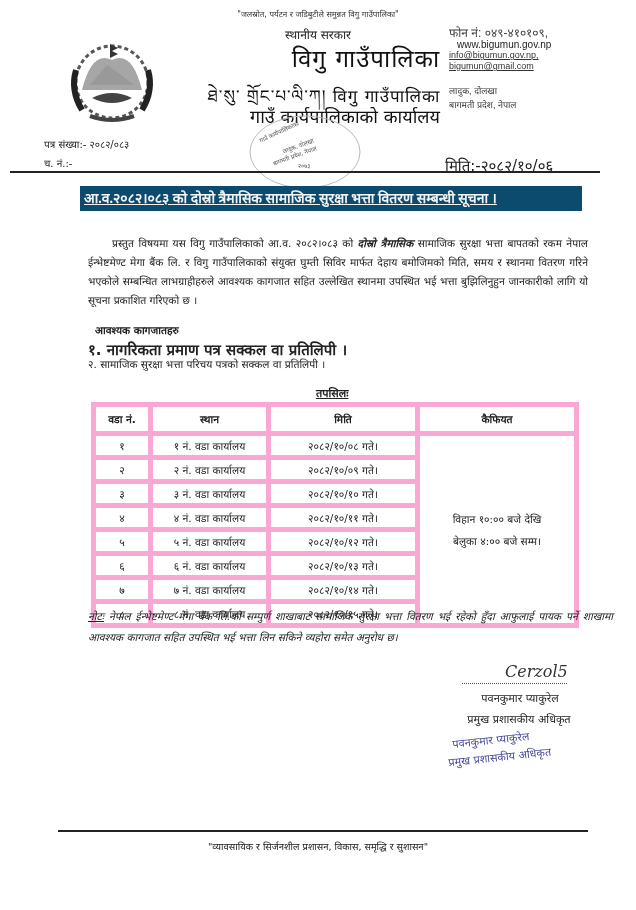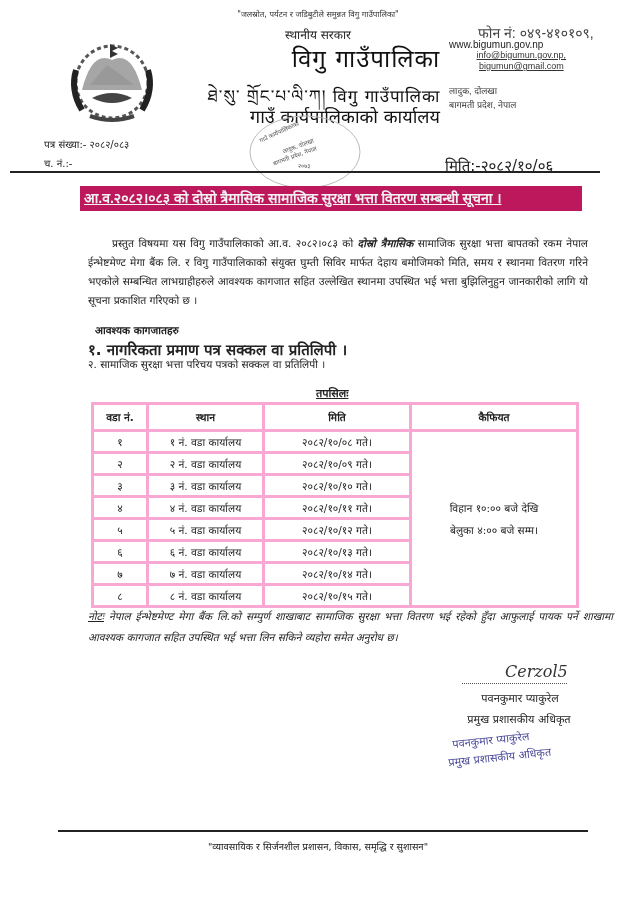--- a/index.html
+++ b/index.html
@@ -8,39 +8,39 @@
     font-family:"DejaVu Sans", sans-serif; color:#1a1a1a;
   }
   .abs { position:absolute; }
   .motto-top { left:0; width:636px; top:8px; text-align:center; font-size:8px; color:#333; }
   .gov-label { left:0; width:636px; top:26px; text-align:center; font-size:12px; color:#222; }
   .muni-name { left:0; width:636px; top:41px; text-align:center; font-size:24px; font-family:"DejaVu Serif", serif; color:#111; letter-spacing:1px;margin-left:48px; }
   .tib-line { left:174px; width:300px; top:77px; text-align:center; font-size:17px; font-family:"DejaVu Serif", serif; color:#111; letter-spacing:1px; }
   .office-name { left:230px; width:230px; top:104px; text-align:center; font-size:18px; font-family:"DejaVu Serif", serif; color:#111; }
   .emblem { left:62px; top:30px; width:100px; height:100px; }
   .contact { left:449px; top:28px; font-family:"Liberation Sans", sans-serif; line-height:11px; }
-  .contact .phone { font-size:14px; color:#444;margin-left:29px; }
-  .contact .web { font-size:10px; color:#222; }
-  .contact .mail { font-size:9px; color:#333; text-decoration:underline;text-align:center; }
+  .contact .phone { font-size:12px; color:#444; }
+  .contact .web { font-size:10px; color:#222;margin-left:8px; }
+  .contact .mail { font-size:9px; color:#333; text-decoration:underline; }
   .contact .addr { font-size:9px; color:#333; margin-top:12px; line-height:14px; }
   .ref-no { left:44px; top:137px; font-size:10px; color:#222; }
   .cha-no { left:44px; top:156px; font-size:10px; color:#222; }
   .date-hdr { left:445px; top:155px; font-size:15px; color:#222; }
   .hr-top { left:10px; top:171px; width:590px; height:2px; background:#222; }
   .stamp { left:245px; top:112px; width:120px; height:80px; }
-  .title-bar { left:80px; top:186px; width:502px; height:25px; background:#be185d; color:#f2f2f2;
-    font-size:14px; font-weight:bold; font-family:Liberation Sans, sans-serif; line-height:25px; padding-left:4px; box-sizing:border-box; white-space:nowrap; overflow:hidden; text-decoration:underline; }
+  .title-bar { left:80px; top:186px; width:502px; height:25px; background:#0c4a6e; color:#f2f2f2;
+    font-size:14px; font-weight:bold; font-family:Liberation Serif, serif; line-height:25px; padding-left:4px; box-sizing:border-box; white-space:nowrap; overflow:hidden; text-decoration:underline; }
   .para { left:88px; top:234px; width:500px; font-size:10.5px; line-height:19px; text-indent:24px; text-align:justify; color:#222; }
   .para b { font-style:italic; }
   .req-h { left:95px; top:323px; font-size:10.5px; font-weight:bold; color:#222; }
   .req-1 { left:88px; top:339px; font-size:15px; color:#222;font-weight:bold; }
   .req-2 { left:88px; top:357px; font-size:10.5px; color:#222; }
   .tapsil { left:316px; top:385px; font-size:11px; font-weight:bold; text-decoration:underline; color:#222; }
   table.sched { position:absolute; left:91px; top:402px; width:488px; border-collapse:collapse; font-size:10.5px; color:#222; }
-  table.sched td, table.sched th { border:3px solid #f9a8d4; height:19px; padding:0; text-align:center; font-weight:normal; }
+  table.sched td, table.sched th { border:5px solid #f9a8d4; height:19px; padding:0; text-align:center; font-weight:normal; }
   table.sched th { height:24px; font-weight:bold; }
   .c1 { width:52px; } .c2 { width:113px; } .c3 { width:144px; }
   .remark { line-height:22px; }
   .note { left:88px; top:606px; width:525px; font-size:10.5px; line-height:21px; font-style:italic; color:#222; text-align:justify; }
   .note .lbl { font-weight:normal; text-decoration:underline; }
   .sig-scrawl { left:505px; top:662px; font-size:16px; font-style:italic; font-family:"DejaVu Serif", serif; color:#333; }
   .sig-dots { left:462px; top:683px; width:105px; border-top:1px dotted #555; }
   .sig-name { left:450px; top:690px; width:140px; text-align:center; font-size:11px; color:#222; }
   .sig-title { left:444px; top:711px; width:150px; text-align:center; font-size:11px; color:#222; }
   .seal-name { left:452px; top:732px; font-size:11px; color:#4a4a9a; transform:rotate(-6deg); }

